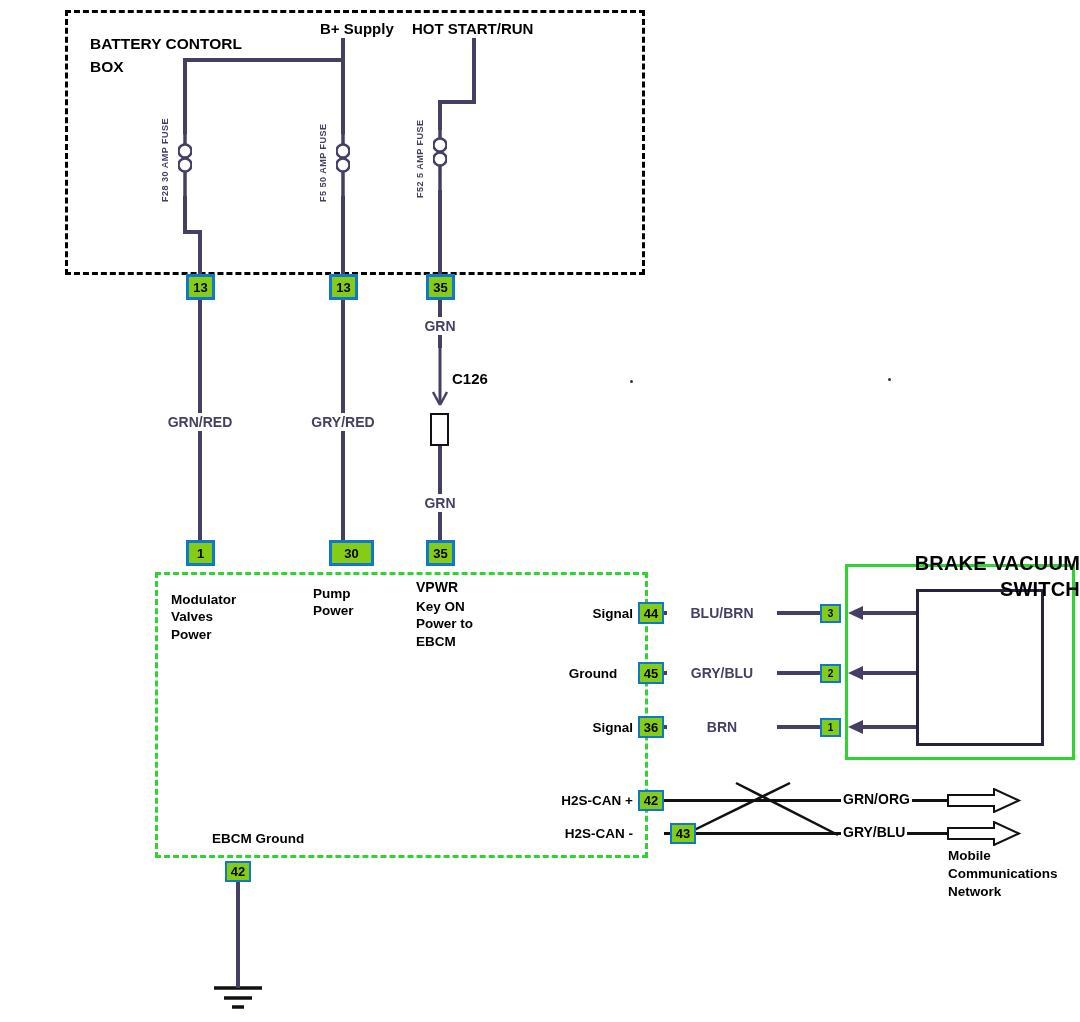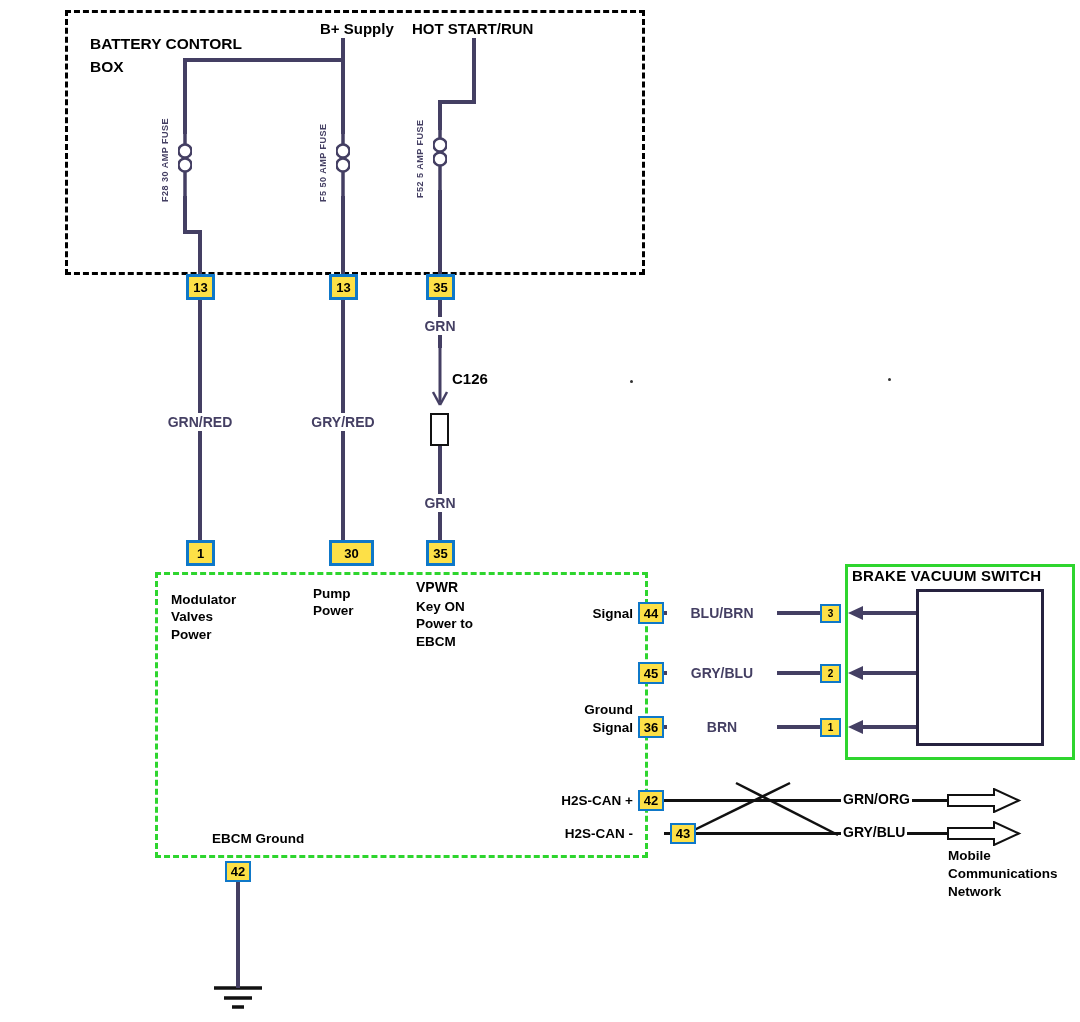--- a/index.html
+++ b/index.html
@@ -7,21 +7,21 @@
     --pin:#0f78c8;
     --green:#2ed52e;
   }
   *{margin:0;padding:0;box-sizing:border-box;}
   body{font-family:"Liberation Sans",sans-serif;background:#fff;}
   #canvas{position:relative;width:1080px;height:1022px;background:#fff;overflow:hidden;}
   .abs{position:absolute;}
   .wire-v{position:absolute;width:4px;background:var(--wire);z-index:1;}
   .wire-h{position:absolute;height:4px;background:var(--wire);z-index:1;}
   .can-h{position:absolute;height:2.5px;background:#111;z-index:1;}
-  .pin{position:absolute;background:#fde047;border:3px solid var(--pin);color:#000;font-weight:700;
+  .pin{position:absolute;background:#84cc16;border:3px solid var(--pin);color:#000;font-weight:700;
        font-size:13px;display:flex;align-items:center;justify-content:center;z-index:5;}
   .pin.sm{border-width:2.5px;font-size:13px;}
   .pin.xs{border-width:2px;font-size:10px;}
   .lbl{position:absolute;font-weight:700;color:#000;font-size:13.5px;line-height:1.28;z-index:4;}
   .wlbl{position:absolute;font-weight:700;color:var(--wire);font-size:14px;text-align:center;
         background:#fff;z-index:4;padding:1px 2px;}
   .blklbl{position:absolute;font-weight:700;color:#000;font-size:14px;background:#fff;z-index:4;padding:0 2px;}
   .fuse-label{position:absolute;color:var(--wire);font-weight:700;font-size:9px;letter-spacing:0.5px;
               writing-mode:vertical-rl;transform:rotate(180deg);z-index:2;}
   .box-dashed-black{position:absolute;border:3px dashed #000;background:transparent;}
@@ -114,32 +114,32 @@
   <div class="pin" style="left:186px;top:540px;width:29px;height:26px;">1</div>
   <div class="pin" style="left:329px;top:540px;width:45px;height:26px;">30</div>
   <div class="pin" style="left:426px;top:540px;width:29px;height:26px;">35</div>
 
   <div class="lbl" style="left:171px;top:591px;width:85px;">Modulator Valves Power</div>
   <div class="lbl" style="left:313px;top:585px;width:58px;">Pump Power</div>
   <div class="lbl" style="left:416px;top:579px;font-size:14px;">VPWR</div>
   <div class="lbl" style="left:416px;top:598px;width:75px;">Key ON Power to EBCM</div>
 
   <div class="box-solid-green" style="left:845px;top:564px;width:230px;height:196px;"></div>
-  <div class="lbl" style="left:852px;top:566px;font-size:15px;letter-spacing:0.2px;text-align:right;">BRAKE VACUUM SWITCH</div>
+  <div class="lbl" style="left:852px;top:551px;font-size:20px;letter-spacing:0.2px;text-align:right;">BRAKE VACUUM SWITCH</div>
   <div class="inner-box" style="left:916px;top:589px;width:128px;height:157px;"></div>
 
   <div class="lbl" style="left:553px;top:605px;width:80px;text-align:right;">Signal</div>
   <div class="pin sm" style="left:638px;top:602px;width:26px;height:22px;">44</div>
   <div class="wire-h" style="left:664px;top:611px;width:156px;"></div>
   <div class="wlbl" style="left:667px;top:604px;width:110px;">BLU/BRN</div>
   <div class="pin xs" style="left:820px;top:604px;width:21px;height:19px;">3</div>
   <div class="tri-left" style="left:848px;top:606px;"></div>
   <div class="wire-h" style="left:861px;top:611px;width:57px;"></div>
 
-  <div class="lbl" style="left:553px;top:665px;width:80px;text-align:right;margin-top:36px;">Ground</div>
+  <div class="lbl" style="left:553px;top:665px;width:80px;text-align:center;">Ground</div>
   <div class="pin sm" style="left:638px;top:662px;width:26px;height:22px;">45</div>
   <div class="wire-h" style="left:664px;top:671px;width:156px;"></div>
   <div class="wlbl" style="left:667px;top:664px;width:110px;">GRY/BLU</div>
   <div class="pin xs" style="left:820px;top:664px;width:21px;height:19px;">2</div>
   <div class="tri-left" style="left:848px;top:666px;"></div>
   <div class="wire-h" style="left:861px;top:671px;width:57px;"></div>
 
   <div class="lbl" style="left:553px;top:719px;width:80px;text-align:right;">Signal</div>
   <div class="pin sm" style="left:638px;top:716px;width:26px;height:22px;">36</div>
   <div class="wire-h" style="left:664px;top:725px;width:156px;"></div>

